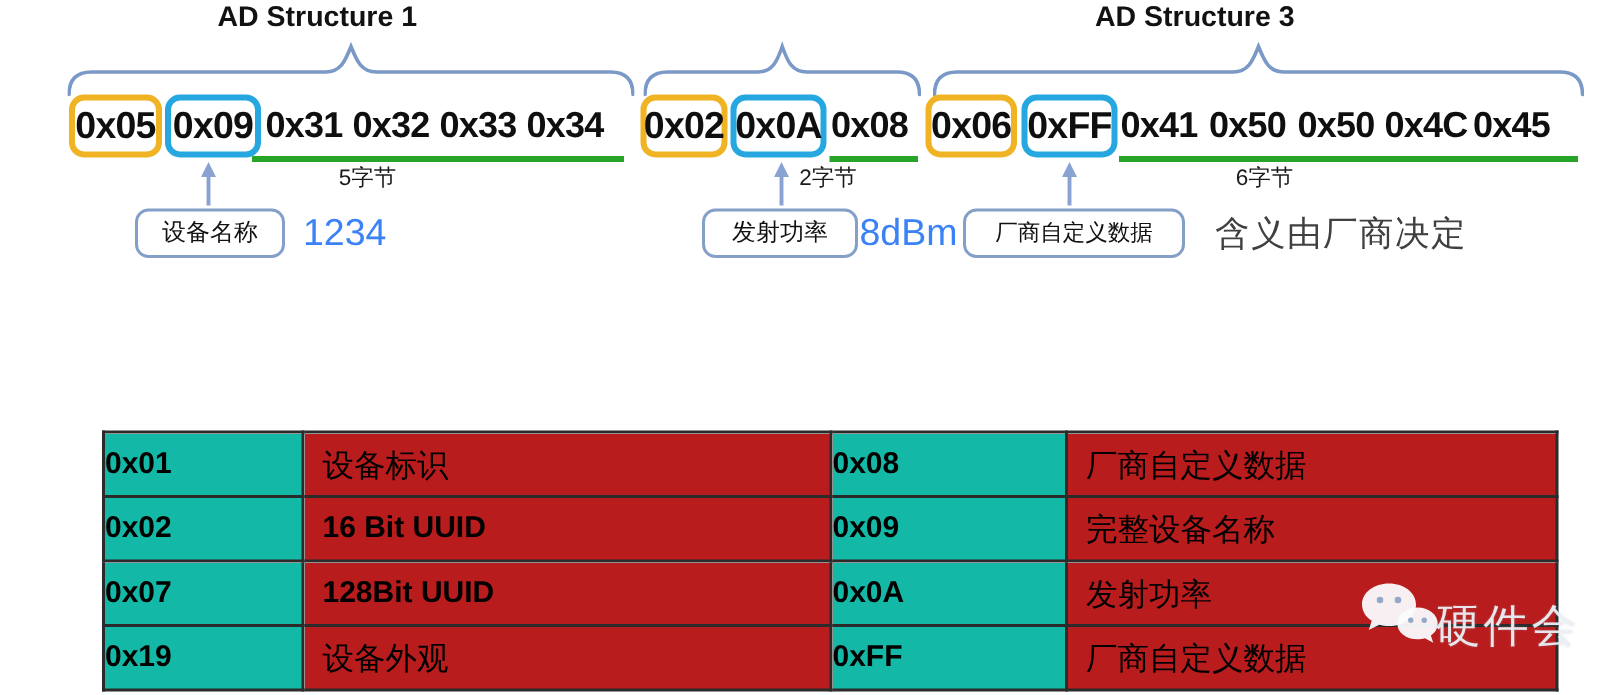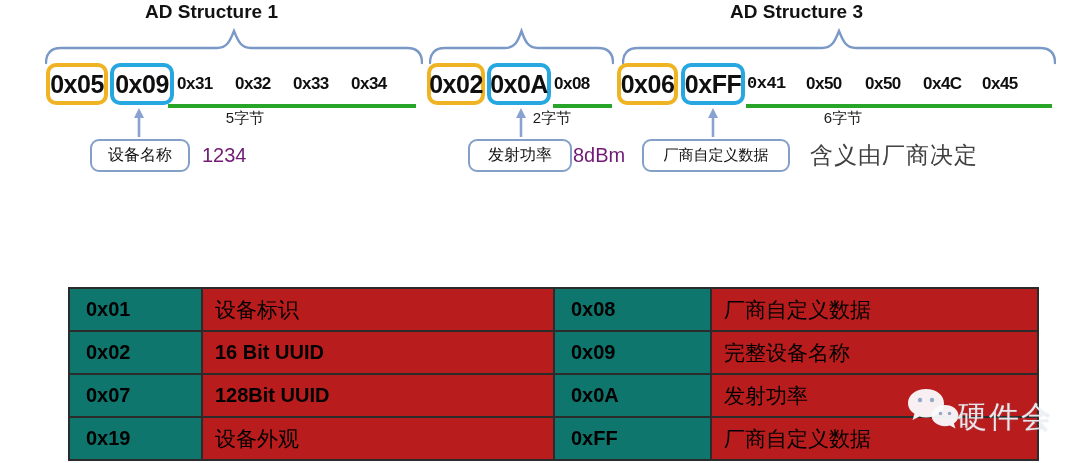--- a/index.html
+++ b/index.html
@@ -15,48 +15,48 @@
   .hexbox {
     position:absolute; top:63px; height:42px; background:#ffffff;
     border-radius:10px; display:flex; align-items:center; justify-content:center;
     font-weight:bold; font-size:25px; color:#0f0f0f; z-index:2;
     box-sizing:border-box; letter-spacing:-0.5px; white-space:nowrap;
   }
   .hexbox.yellow { border:4px solid #F0B323; }
   .hexbox.cyan   { border:4px solid #27A7E0; }
   .tok {
     position:absolute; top:63px; height:42px; line-height:42px;
-    font-weight:bold; font-size:17px; color:#0f0f0f; letter-spacing:-0.5px;
+    font-weight:bold; font-size:24px; color:#0f0f0f; letter-spacing:-0.5px;
     z-index:1; white-space:nowrap;
   }
   .uline { position:absolute; top:104px; height:4px; background:#28A428; z-index:0; }
   .bytecount {
     position:absolute; top:109px; width:80px; text-align:center;
     font-size:15px; color:#1a1a1a; white-space:nowrap;
   }
   .arrow { position:absolute; top:107px; }
   .typebox {
     position:absolute; top:139px; height:33px; box-sizing:border-box;
     background:#ffffff; border:2px solid #84A0C8; border-radius:9px;
     display:flex; align-items:center; justify-content:center;
     font-size:16px; color:#111111; z-index:2; white-space:nowrap;
   }
   .typebox.small { font-size:15px; }
   .val {
     position:absolute; top:139px; height:33px; line-height:33px;
-    font-size:20px; color:#701a75; white-space:nowrap;
+    font-size:25px; color:#3b82f6; white-space:nowrap;
   }
   .val.gray { font-size:23px; color:#404040; letter-spacing:1px; }
   table.ad-table {
     position:absolute; left:68px; top:287px;
     border-collapse:collapse; table-layout:fixed; z-index:1;
   }
   .ad-table td { border:2px solid #2b2b2b; height:41px; padding:0; overflow:hidden; }
   .ad-table td.code {
-    background:#0f766e; font-weight:bold; font-size:20px; padding-left:16px;
+    background:#14b8a6; font-weight:bold; font-size:20px; 
     font-family:"Liberation Sans", sans-serif; color:#000000;
   }
   .ad-table td.desc {
     background:#b91c1c; font-size:21px; padding-left:12px;
     font-family:"Liberation Serif", serif; color:#000000;
   }
   .ad-table td.desc.latin {
     font-family:"Liberation Sans", sans-serif; font-weight:bold; font-size:20px;
   }
   .watermark-text {
@@ -94,21 +94,21 @@
   <span class="tok" style="left:235px;">0x32</span>
   <span class="tok" style="left:293px;">0x33</span>
   <span class="tok" style="left:351px;">0x34</span>
 
   <div class="hexbox yellow" style="left:427px;width:58px;">0x02</div>
   <div class="hexbox cyan" style="left:487px;width:64px;">0x0A</div>
   <span class="tok" style="left:554px;">0x08</span>
 
   <div class="hexbox yellow" style="left:617px;width:61px;">0x06</div>
   <div class="hexbox cyan" style="left:681px;width:64px;">0xFF</div>
-  <span class="tok" style="left:747px;font-family:Liberation Mono, monospace;">0x41</span>
+  <span class="tok" style="left:747px;">0x41</span>
   <span class="tok" style="left:806px;">0x50</span>
   <span class="tok" style="left:865px;">0x50</span>
   <span class="tok" style="left:923px;">0x4C</span>
   <span class="tok" style="left:982px;">0x45</span>
 
   <div class="bytecount" style="left:205px;">5字节</div>
   <div class="bytecount" style="left:512px;">2字节</div>
   <div class="bytecount" style="left:803px;">6字节</div>
 
   <svg class="arrow" style="left:132px;" width="14" height="31">

